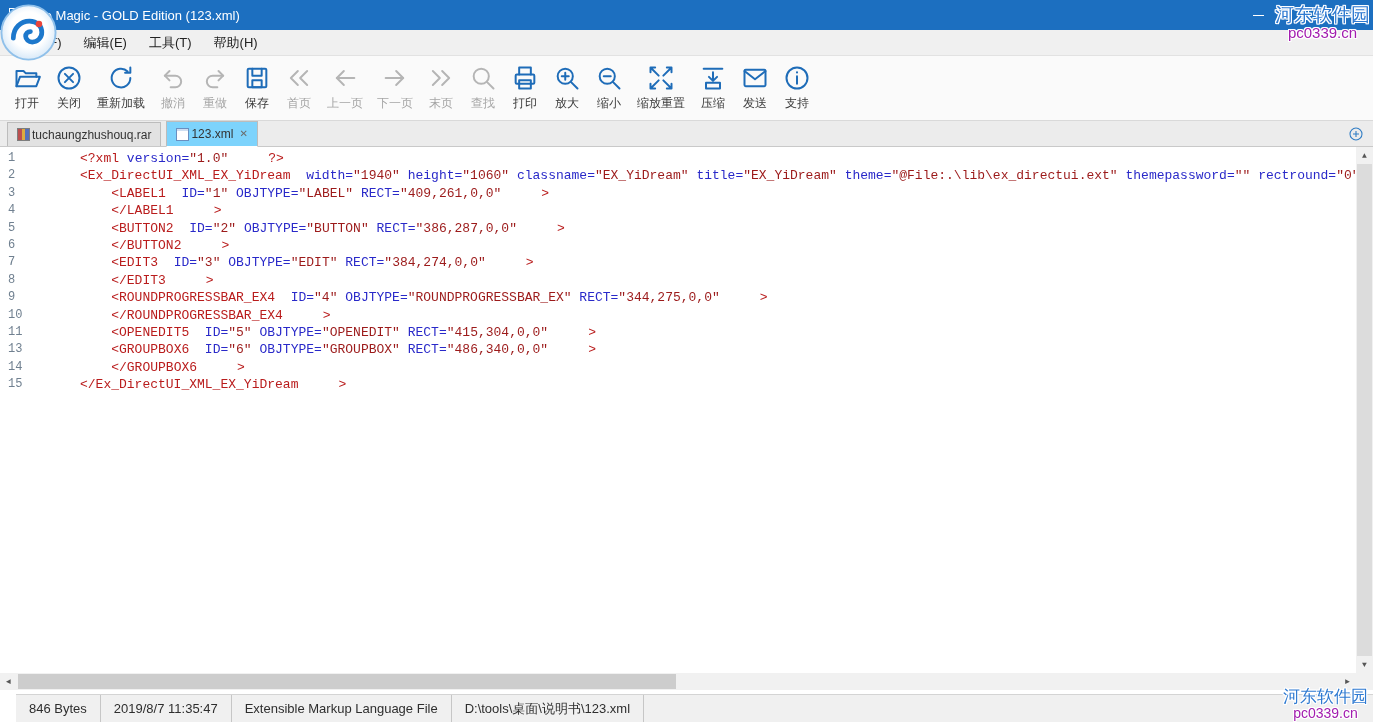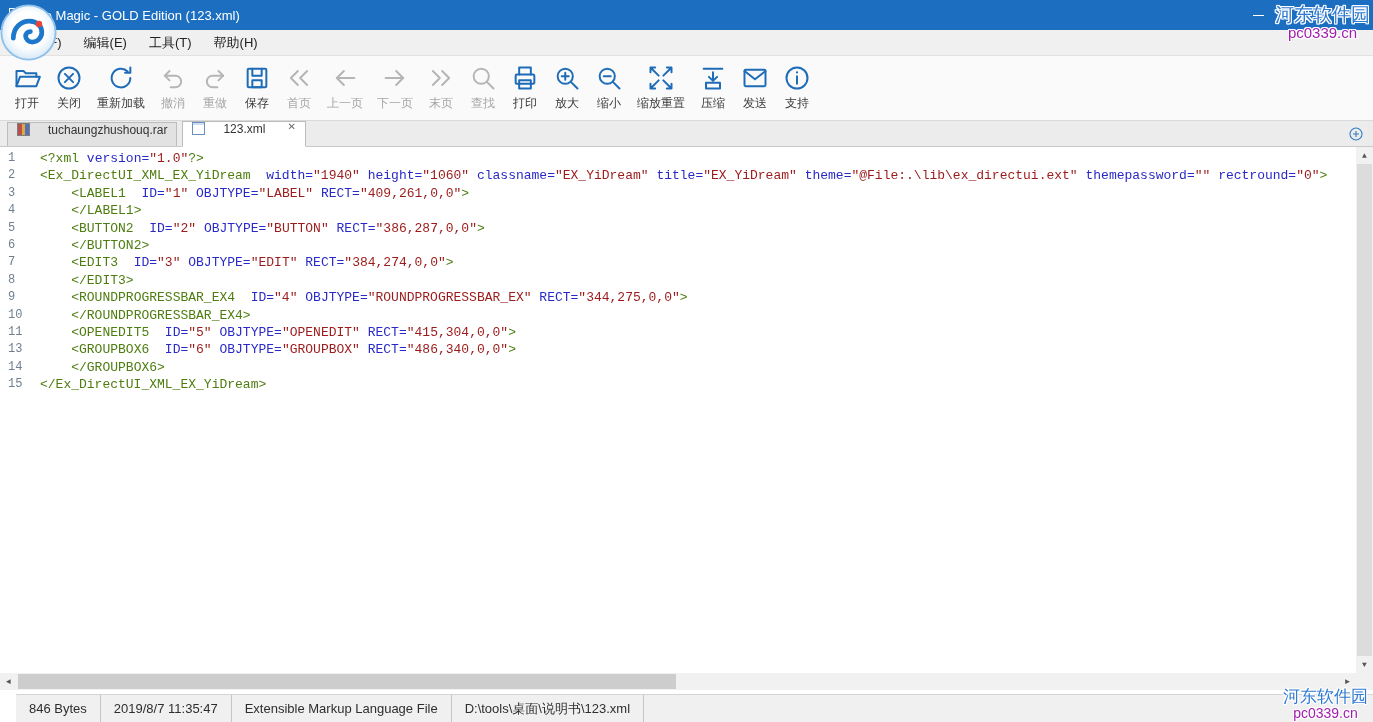--- a/index.html
+++ b/index.html
@@ -27,37 +27,37 @@
   .toolbar { height: 65px; background: #fafafa; border-bottom: 1px solid #d9d9d9; display: flex; align-items: flex-start; padding: 6px 4px 0 6px; }
   .tbtn { display: flex; flex-direction: column; align-items: center; padding: 1px 7px; color: #1e6cb8; text-align: center; }
   .ticon { height: 30px; display: flex; align-items: center; }
   .ticon svg { width: 28px; height: 28px; fill: none; stroke: currentColor; stroke-width: 1.7; stroke-linecap: round; stroke-linejoin: round; display: block; }
   .tlabel { font-size: 12px; color: #3a3a3a; margin-top: 2px; white-space: nowrap; }
   .tbtn.disabled { color: #b5b5b5; }
   .tbtn.disabled .tlabel { color: #a5a5a5; }
 
   
   .tabbar { height: 26px; background: #ececec; border-bottom: 1px solid #c9c9c9; display: flex; align-items: flex-end; padding-left: 7px; position: relative; }
-  .tab { height: 24px; display: flex; align-items: flex-start; gap: 18px; padding: 0 9px; font-size: 12px; color: #333; background: #e2e2e2; border: 1px solid #bcbcbc; border-bottom: none; margin-right: 5px; white-space: nowrap; }
-  .tab.active { background: #ffffff; height: 26px; margin-bottom: -1px; border-bottom: 1px solid #fff; position: relative; z-index: 2; }
+  .tab { height: 24px; display: flex; align-items: center; gap: 2px; padding: 0 9px; font-size: 12px; color: #333; background: #e2e2e2; border: 1px solid #bcbcbc; border-bottom: none; margin-right: 5px; white-space: nowrap; }
+  .tab.active { background: #7dd3fc; height: 26px; margin-bottom: -1px; border-bottom: 1px solid #fff; position: relative; z-index: 2; }
   .tab-icon { width: 13px; height: 13px; flex: none; }
   .tab-icon.rar { background: linear-gradient(90deg, #bb4f4f 0 34%, #dcab3e 34% 67%, #5470b9 67% 100%); border: 1px solid #7d7d7d; }
   .tab-icon.xml { background: #fff; border: 1px solid #6a8fc0; box-shadow: inset 0 2px 0 #cfdef1; }
   .tab-close { font-size: 10px; color: #6b6b6b; margin-left: 4px; line-height: 1; }
   .add-tab { position: absolute; right: 9px; top: 5px; width: 16px; height: 16px; color: #2f7cc4; }
   .add-tab svg { width: 16px; height: 16px; fill: none; stroke: currentColor; stroke-width: 1.6; display: block; }
 
   
   .editor-wrap { position: relative; height: 543px; background: #fff; overflow: hidden;
                  font-family: "Liberation Mono", "DejaVu Sans Mono", monospace; }
   .code-area { position: absolute; left: 0; top: 0; right: 17px; bottom: 17px; overflow: hidden; padding-top: 3px; }
   .code-row { display: flex; height: 17.4px; line-height: 17.4px; font-size: 13px; white-space: pre; }
   .ln { width: 40px; flex: none; color: #708090; font-size: 12px; padding-left: 8px; }
   .code-text { white-space: pre; color: #000; }
-  .tk-tag { color: #4d7c0f; }
+  .tk-tag { color: #b91c1c; margin-left: 40px; }
   .tk-attr { color: #2929c9; }
   .tk-val { color: #9c1a1a; }
   .tk-plain { color: #000; }
 
   
   .vscroll { position: absolute; top: 0; right: 0; bottom: 17px; width: 17px; background: #f1f1f1; }
   .vthumb { position: absolute; left: 1px; right: 1px; top: 17px; bottom: 17px; background: #dcdcdc; }
   .hscroll { position: absolute; left: 0; right: 17px; bottom: 0; height: 17px; background: #f1f1f1; }
   .hthumb { position: absolute; top: 1px; bottom: 1px; left: 18px; width: 658px; background: #cdcdcd; }
   .scroll-corner { position: absolute; right: 0; bottom: 0; width: 17px; height: 17px; background: #f1f1f1; }

